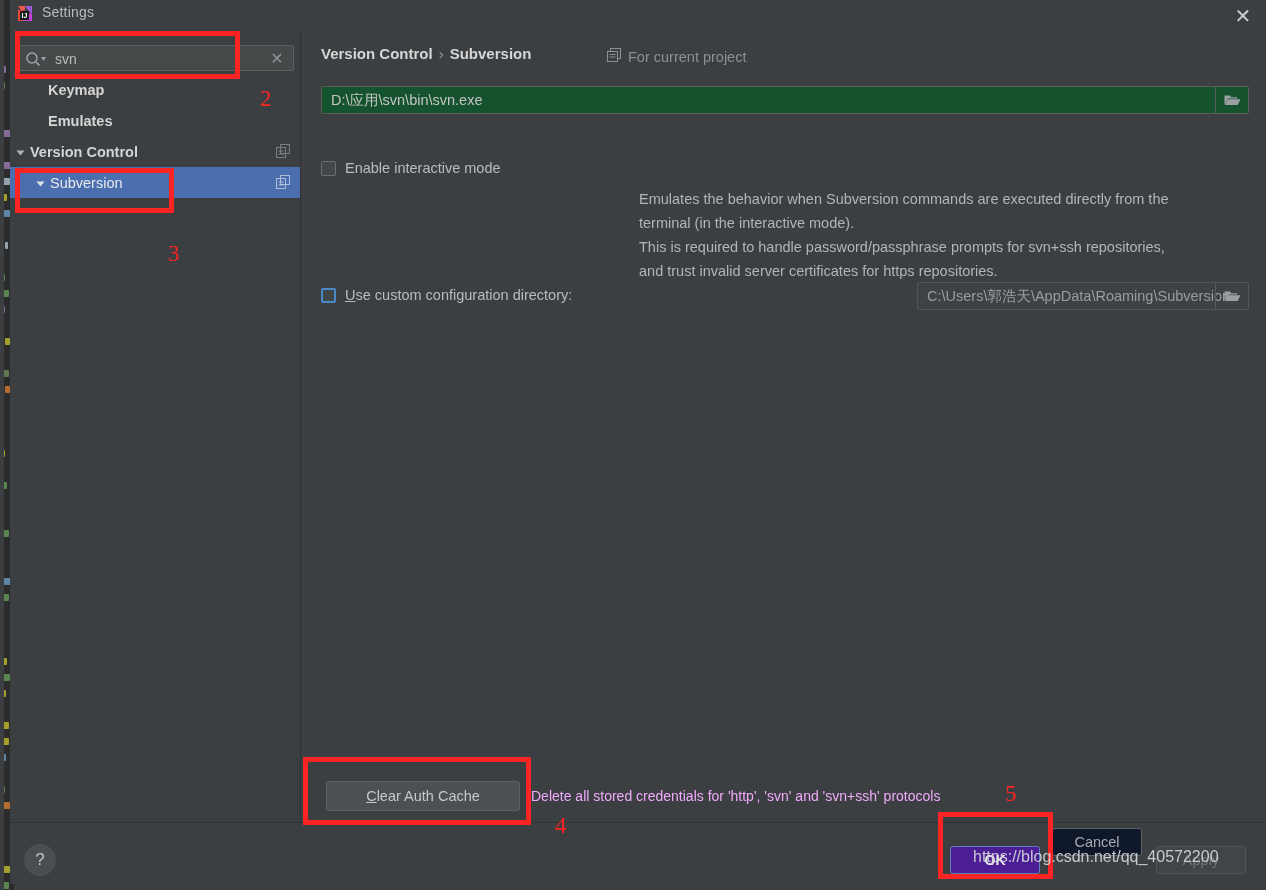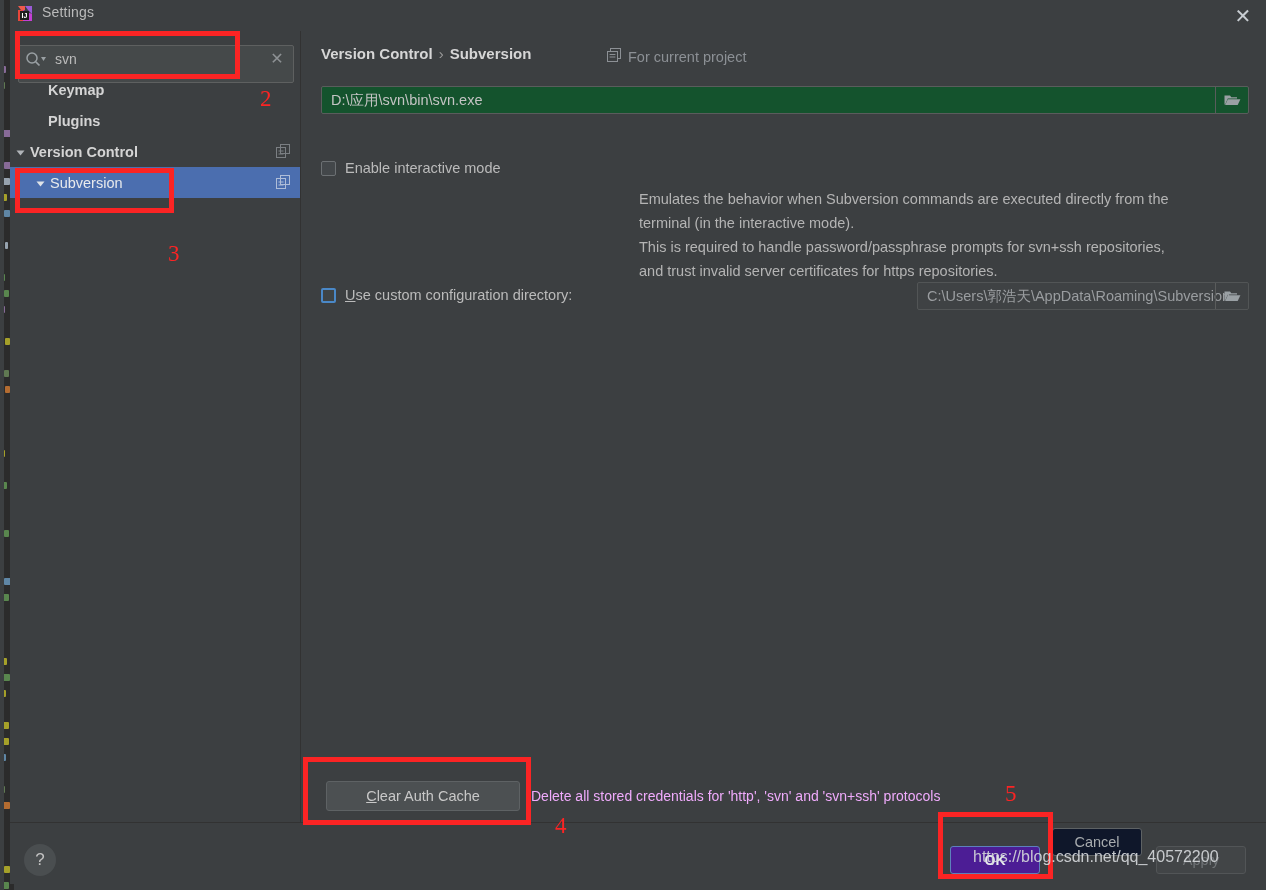--- a/index.html
+++ b/index.html
@@ -80,21 +80,21 @@
   .leftcol {
     position: absolute;
     left: 0; top: 31px;
     width: 290px; height: 791px;
     background: #3c3f41;
   }
 
   .search-wrap {
     position: absolute;
     left: 8px; top: 14px;
-    width: 276px; height: 38px;
+    width: 276px; height: 26px;
     background: #45494a;
     border: 1px solid #5e6060;
     border-radius: 2px;
   }
   .search-icon {
     position: absolute;
     left: 6px; top: 5px;
     width: 22px; height: 16px;
   }
   .search-input {
@@ -434,21 +434,21 @@
         <div class="search-clear">✕</div>
       </div>
 
       <div class="tree" id="tree">
           <div class="tree-row bold">
             <span style="display: inline-block; flex: 0 0 auto; width: 38px;"></span>
             <span class="tree-label">Keymap</span>
           </div>
           <div class="tree-row bold">
             <span style="display: inline-block; flex: 0 0 auto; width: 38px;"></span>
-            <span class="tree-label">Plugins</span>
+            <span class="tree-label">Emulates</span>
           </div>
           <div class="tree-row bold">
             <span style="display: inline-block; flex: 0 0 auto; width: 2px;"></span>
             <span class="tree-arrow"><svg width="13" height="13" viewBox="0 0 13 13">
                 <path d="M2.5 4.5 L10.5 4.5 L6.5 9.5 Z" fill="#b0b4b8"></path>
               </svg></span>
             <span style="display: inline-block; width: 3px; flex: 0 0 auto;"></span>
             <span class="tree-label">Version Control</span>
             <span class="copy-icon"><svg width="14" height="14" viewBox="0 0 14 14">
                 <rect x="4.5" y="0.5" width="9" height="9" fill="none" stroke="#90959a"></rect>

